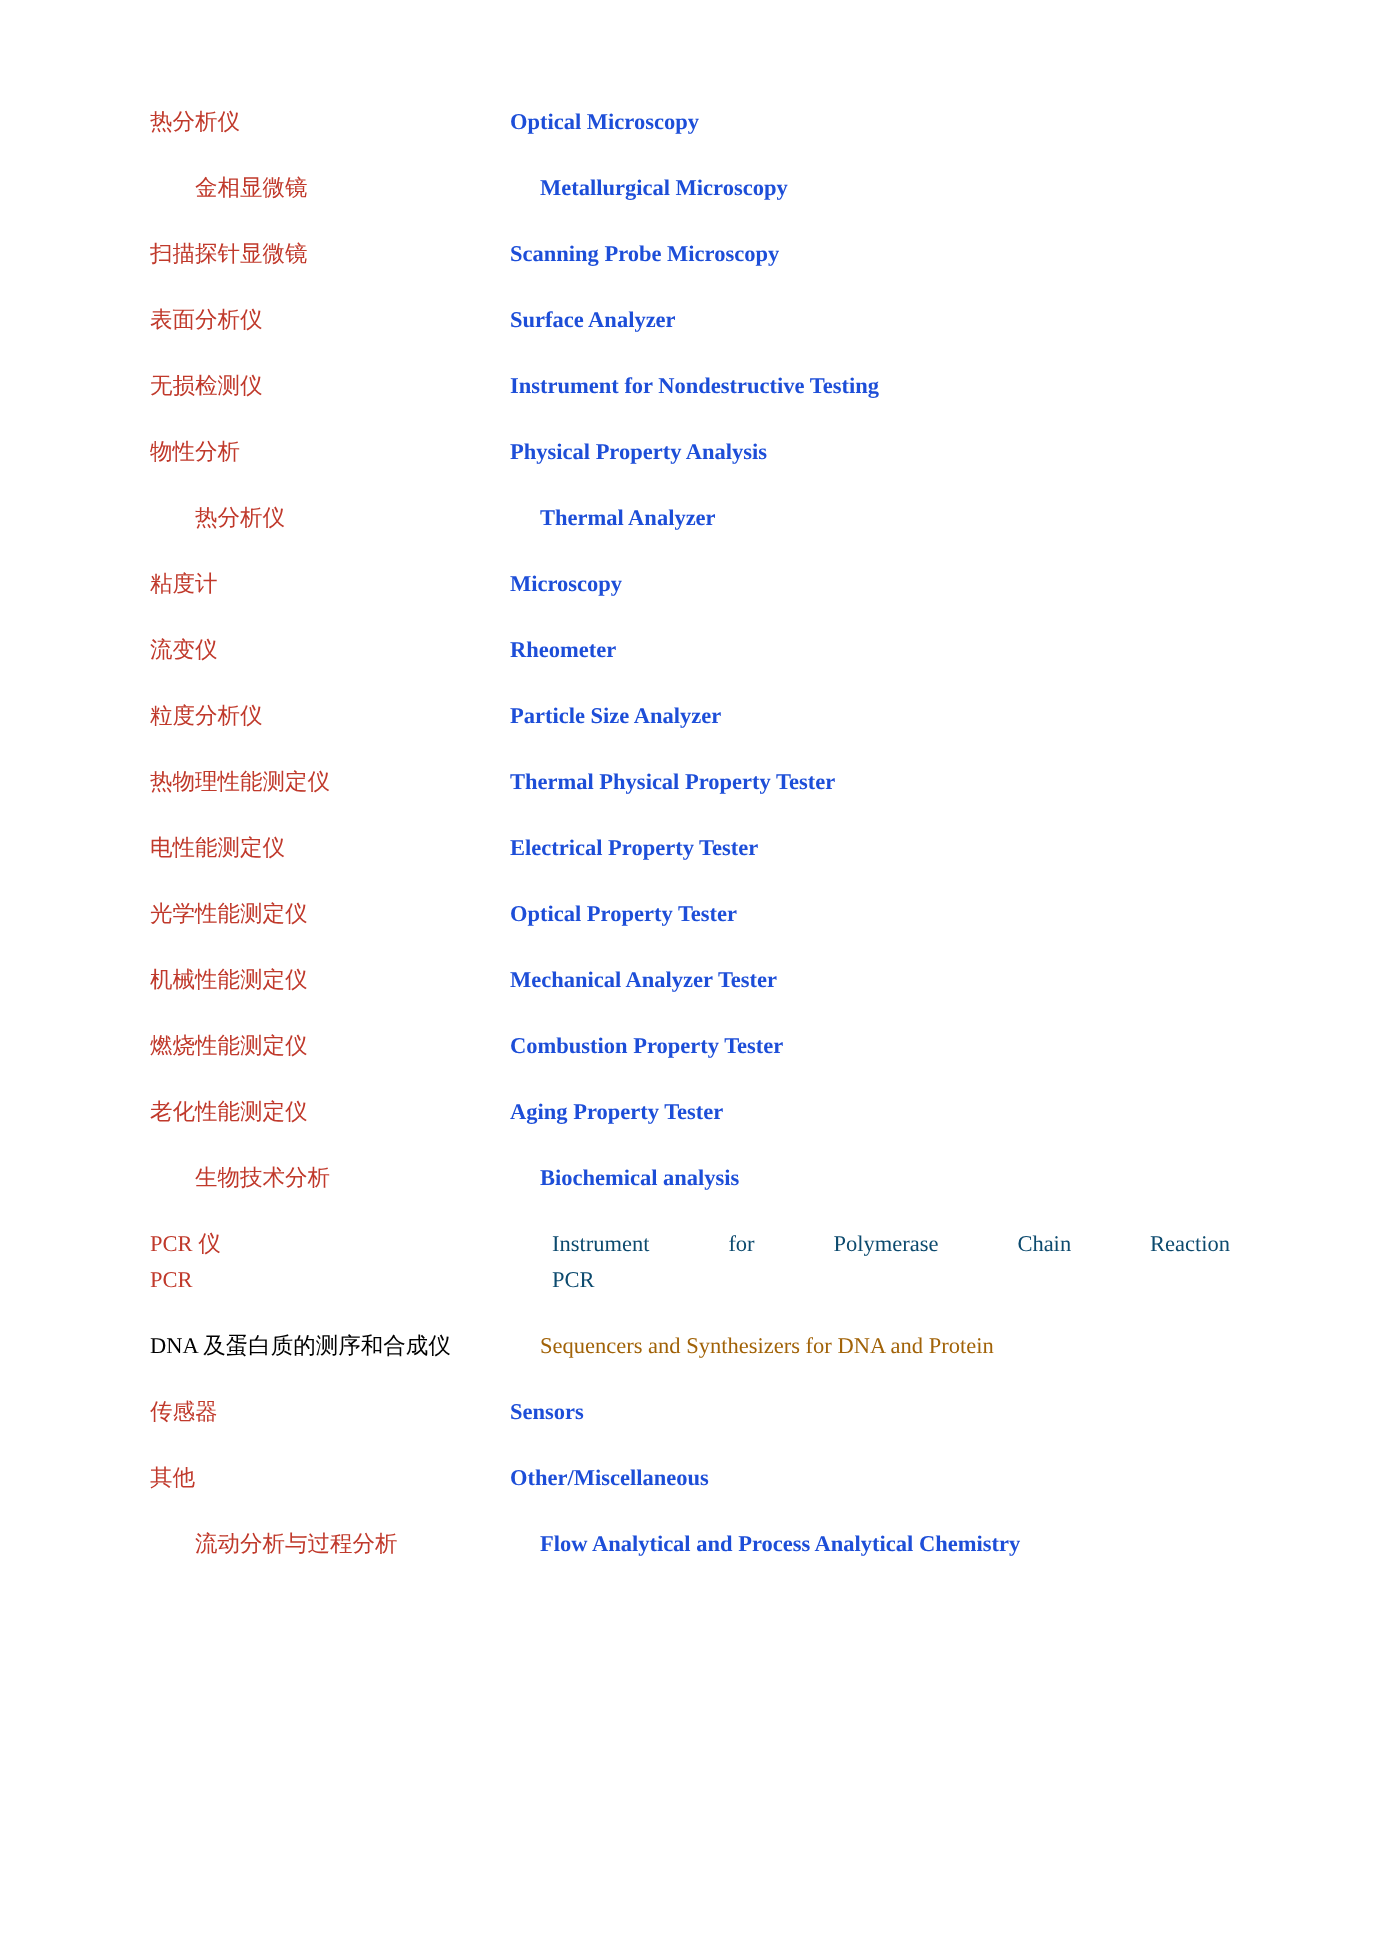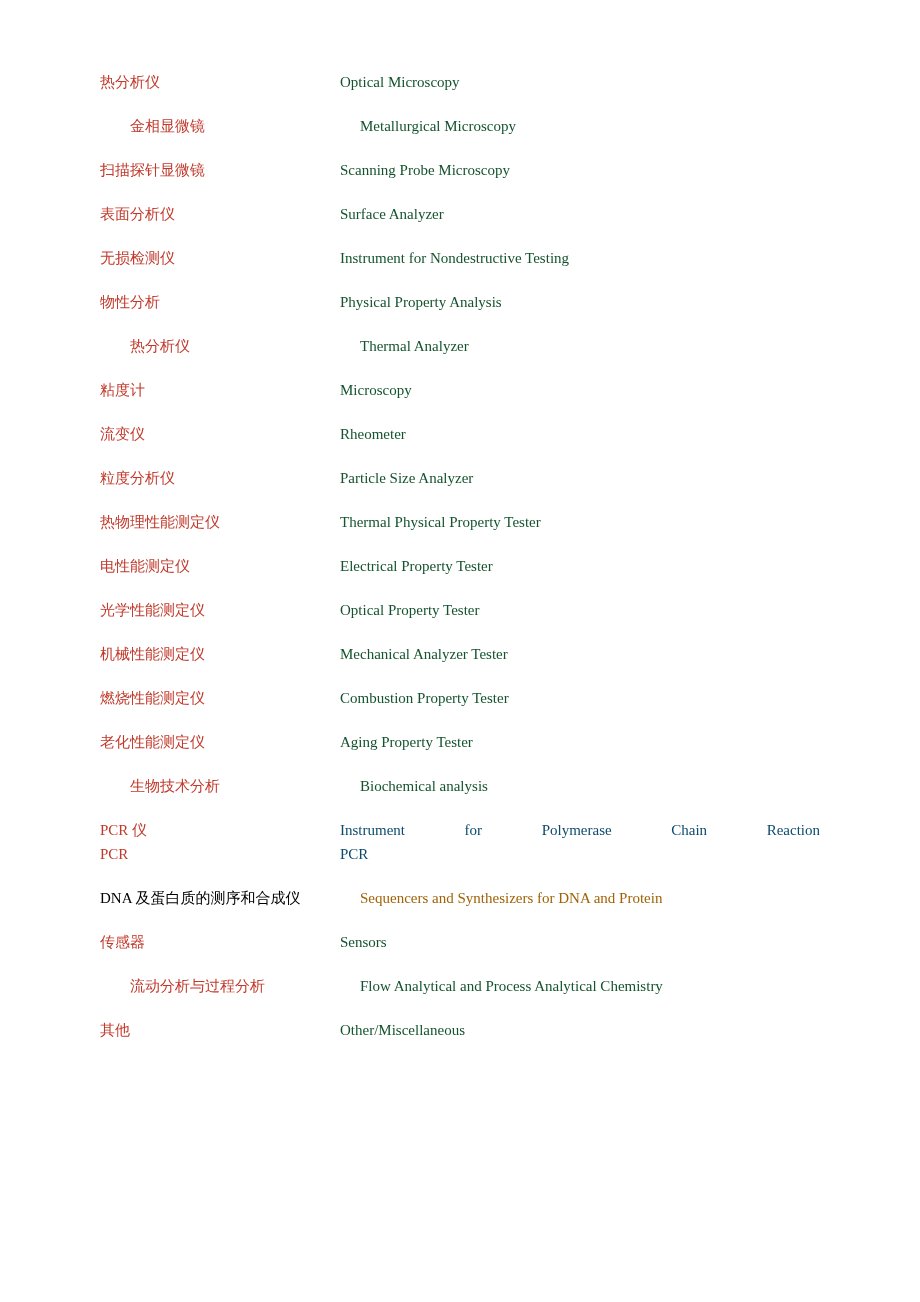--- a/index.html
+++ b/index.html
@@ -29,35 +29,37 @@
     }
     .col-zh {
       width: 240px;
       min-width: 240px;
       color: #c0392b;
       font-size: 15px;
       padding-right: 10px;
     }
     .col-en {
       flex: 1;
-      color: #14532d;
+      color: #1d4ed8;
       font-size: 15px;
+      font-weight: bold;
     }
     .indented .col-zh {
       padding-left: 30px;
     }
     .indented .col-en {
       padding-left: 20px;
     }
     .pcr-row {
       display: flex;
       flex-direction: row;
       align-items: flex-start;
       padding: 10px 0;
       line-height: 1.6;
+      gap: 28px;
     }
     .pcr-zh {
       width: 240px;
       min-width: 240px;
       color: #c0392b;
       font-size: 15px;
     }
     .pcr-en {
       flex: 1;
       color: #0c4a6e;
@@ -162,21 +164,21 @@
     </div>
     <div class="dna-row">
       <span class="dna-zh">DNA 及蛋白质的测序和合成仪</span>
       <span style="width: 20px; display: inline-block;"></span>
       <span class="dna-en">Sequencers and Synthesizers for DNA and Protein</span>
     </div>
     <div class="row">
       <span class="col-zh">传感器</span>
       <span class="col-en">Sensors</span>
     </div>
+    <div class="row">
+      <span class="col-zh">其他</span>
+      <span class="col-en">Other/Miscellaneous</span>
+    </div>
     <div class="row indented">
       <span class="col-zh">流动分析与过程分析</span>
       <span class="col-en">Flow Analytical and Process Analytical Chemistry</span>
     </div>
-    <div class="row">
-      <span class="col-zh">其他</span>
-      <span class="col-en">Other/Miscellaneous</span>
-    </div>
   </div>
 
 </body></html>

